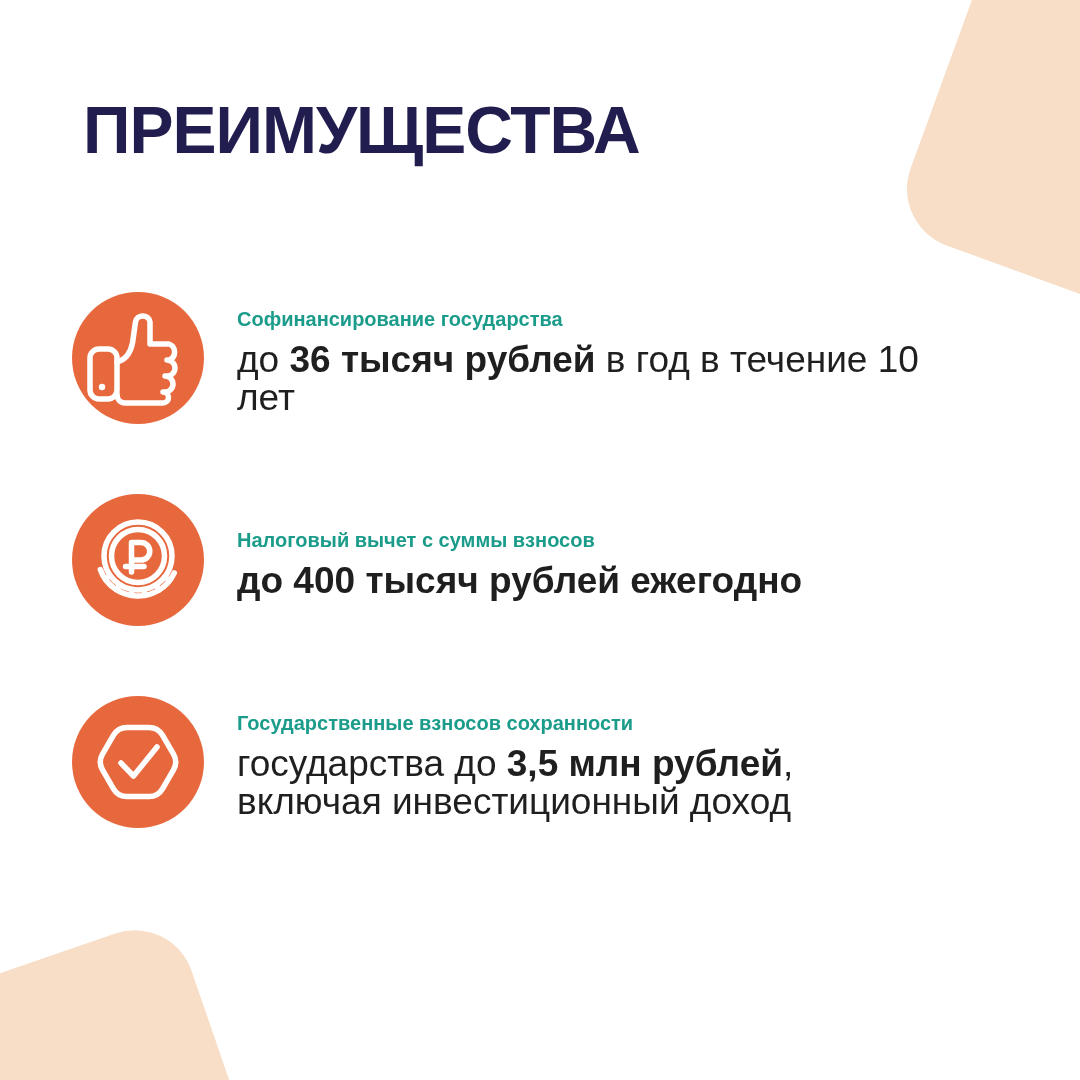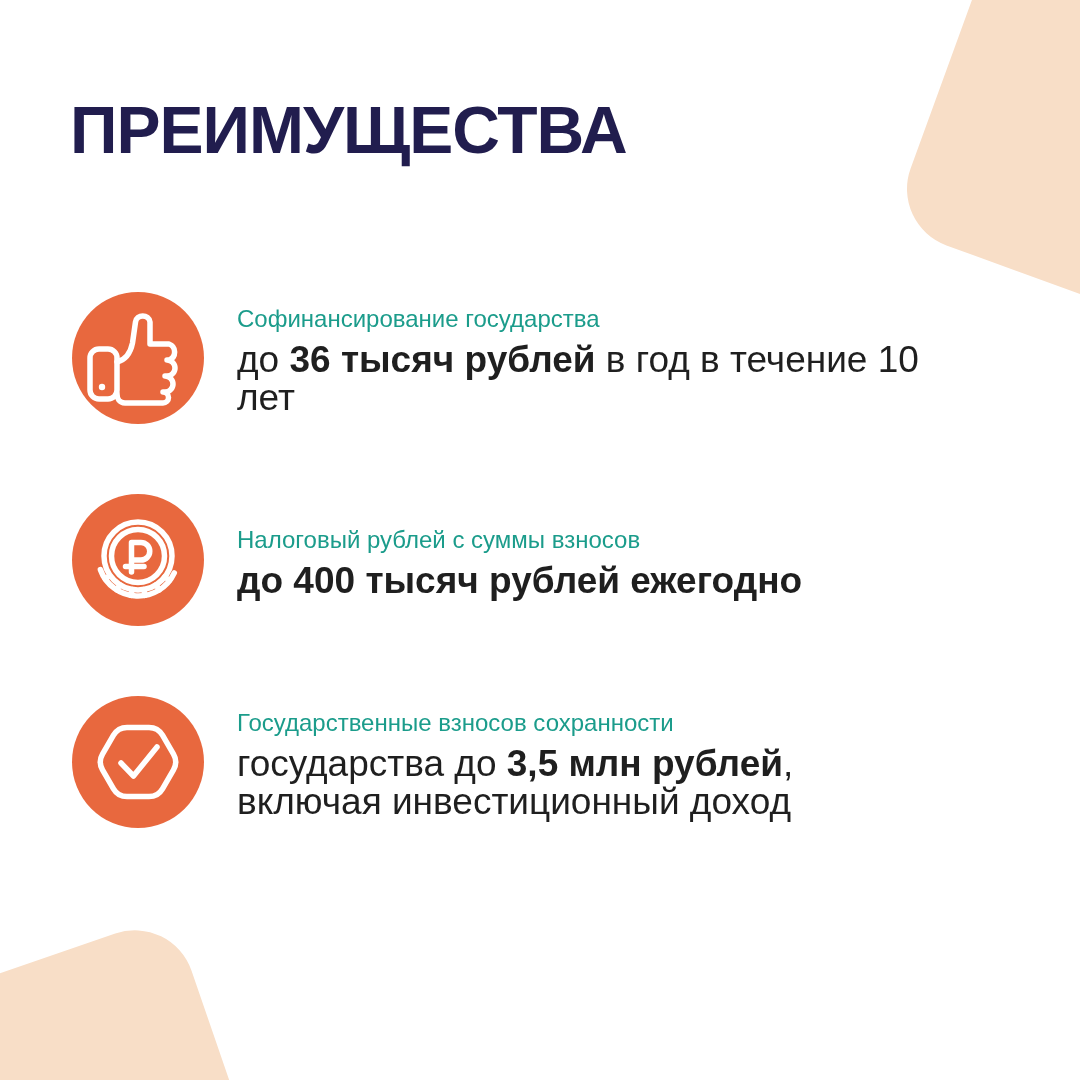--- a/index.html
+++ b/index.html
@@ -23,21 +23,21 @@
     transform-origin: top left;
   }
   .decor-bottom-left {
     width: 520px; height: 420px;
     left: -348px; top: 914px;
     transform: rotate(-19deg);
     transform-origin: top right;
   }
   .title {
     position: absolute;
-    left: 70px; top: 50px;
+    left: 83px; top: 50px;
     font-size: 66px;
     font-weight: 700;
     letter-spacing: -1px;
     color: #211D4E;
     line-height: 1.1;
   }
   .items {
     position: absolute;
     left: 72px; top: 292px;
     display: flex;
@@ -62,22 +62,22 @@
   .icon-stroke {
     fill: none;
     stroke: #FFFFFF;
     stroke-width: 5.5;
     stroke-linecap: round;
     stroke-linejoin: round;
   }
   .text { width: 690px; }
   .heading {
     color: #1B9C8B;
-    font-size: 24px;
-    font-weight: 400;
+    font-size: 20px;
+    font-weight: 700;
     line-height: 40px;
     margin-bottom: 2px;
   }
   .body {
     color: #1F1F1F;
     font-size: 37px;
     font-weight: 400;
     line-height: 38px;
   }
   .body b { font-weight: 700; }
@@ -112,21 +112,21 @@
       <div class="icon-circle">
         <svg width="132" height="132" viewBox="0 0 132 132">
           <circle class="icon-stroke" cx="66" cy="62" r="34" stroke-width="5"></circle>
           <circle class="icon-stroke" cx="66" cy="62" r="26.5" stroke-width="4"></circle>
           <path class="icon-stroke" stroke-width="4.5" d="M59.5,78 L59.5,48.5 L69,48.5 A8.75,8.75 0 0 1 69,66 L59.5,66 M53.5,72.5 L72,72.5"></path>
           <path class="icon-stroke" stroke-width="4.5" d="M28.4,75.7 A40,40 0 0 0 102.3,78.9"></path>
           <path class="icon-stroke" stroke-width="4" d="M37.3,82.1 L33.2,84.9 M48,90.8 L44.8,95.9 M60.1,95.5 L59.1,101.4 M71.9,95.5 L72.9,101.4 M84,90.8 L87.2,95.9 M92.8,82.9 L97.5,86.6"></path>
         </svg>
       </div>
       <div class="text">
-        <div class="heading">Налоговый рублей с суммы взносов</div>
+        <div class="heading">Налоговый вычет с суммы взносов</div>
         <div class="body"><span></span><b>до 400 тысяч рублей ежегодно</b><span></span></div>
       </div>
     </div>
 
     <div class="item">
       <div class="icon-circle">
         <svg width="132" height="132" viewBox="0 0 132 132">
           <path class="icon-stroke" d="M55,31.4 L77,31.4 Q86,31.4 90.5,39.2 L101.5,58.2 Q106,66 101.5,73.8 L90.5,92.8 Q86,100.6 77,100.6 L55,100.6 Q46,100.6 41.5,92.8 L30.5,73.8 Q26,66 30.5,58.2 L41.5,39.2 Q46,31.4 55,31.4 Z"></path>
           <path class="icon-stroke" d="M49,67 L61.5,80 L85,51"></path>
         </svg>

